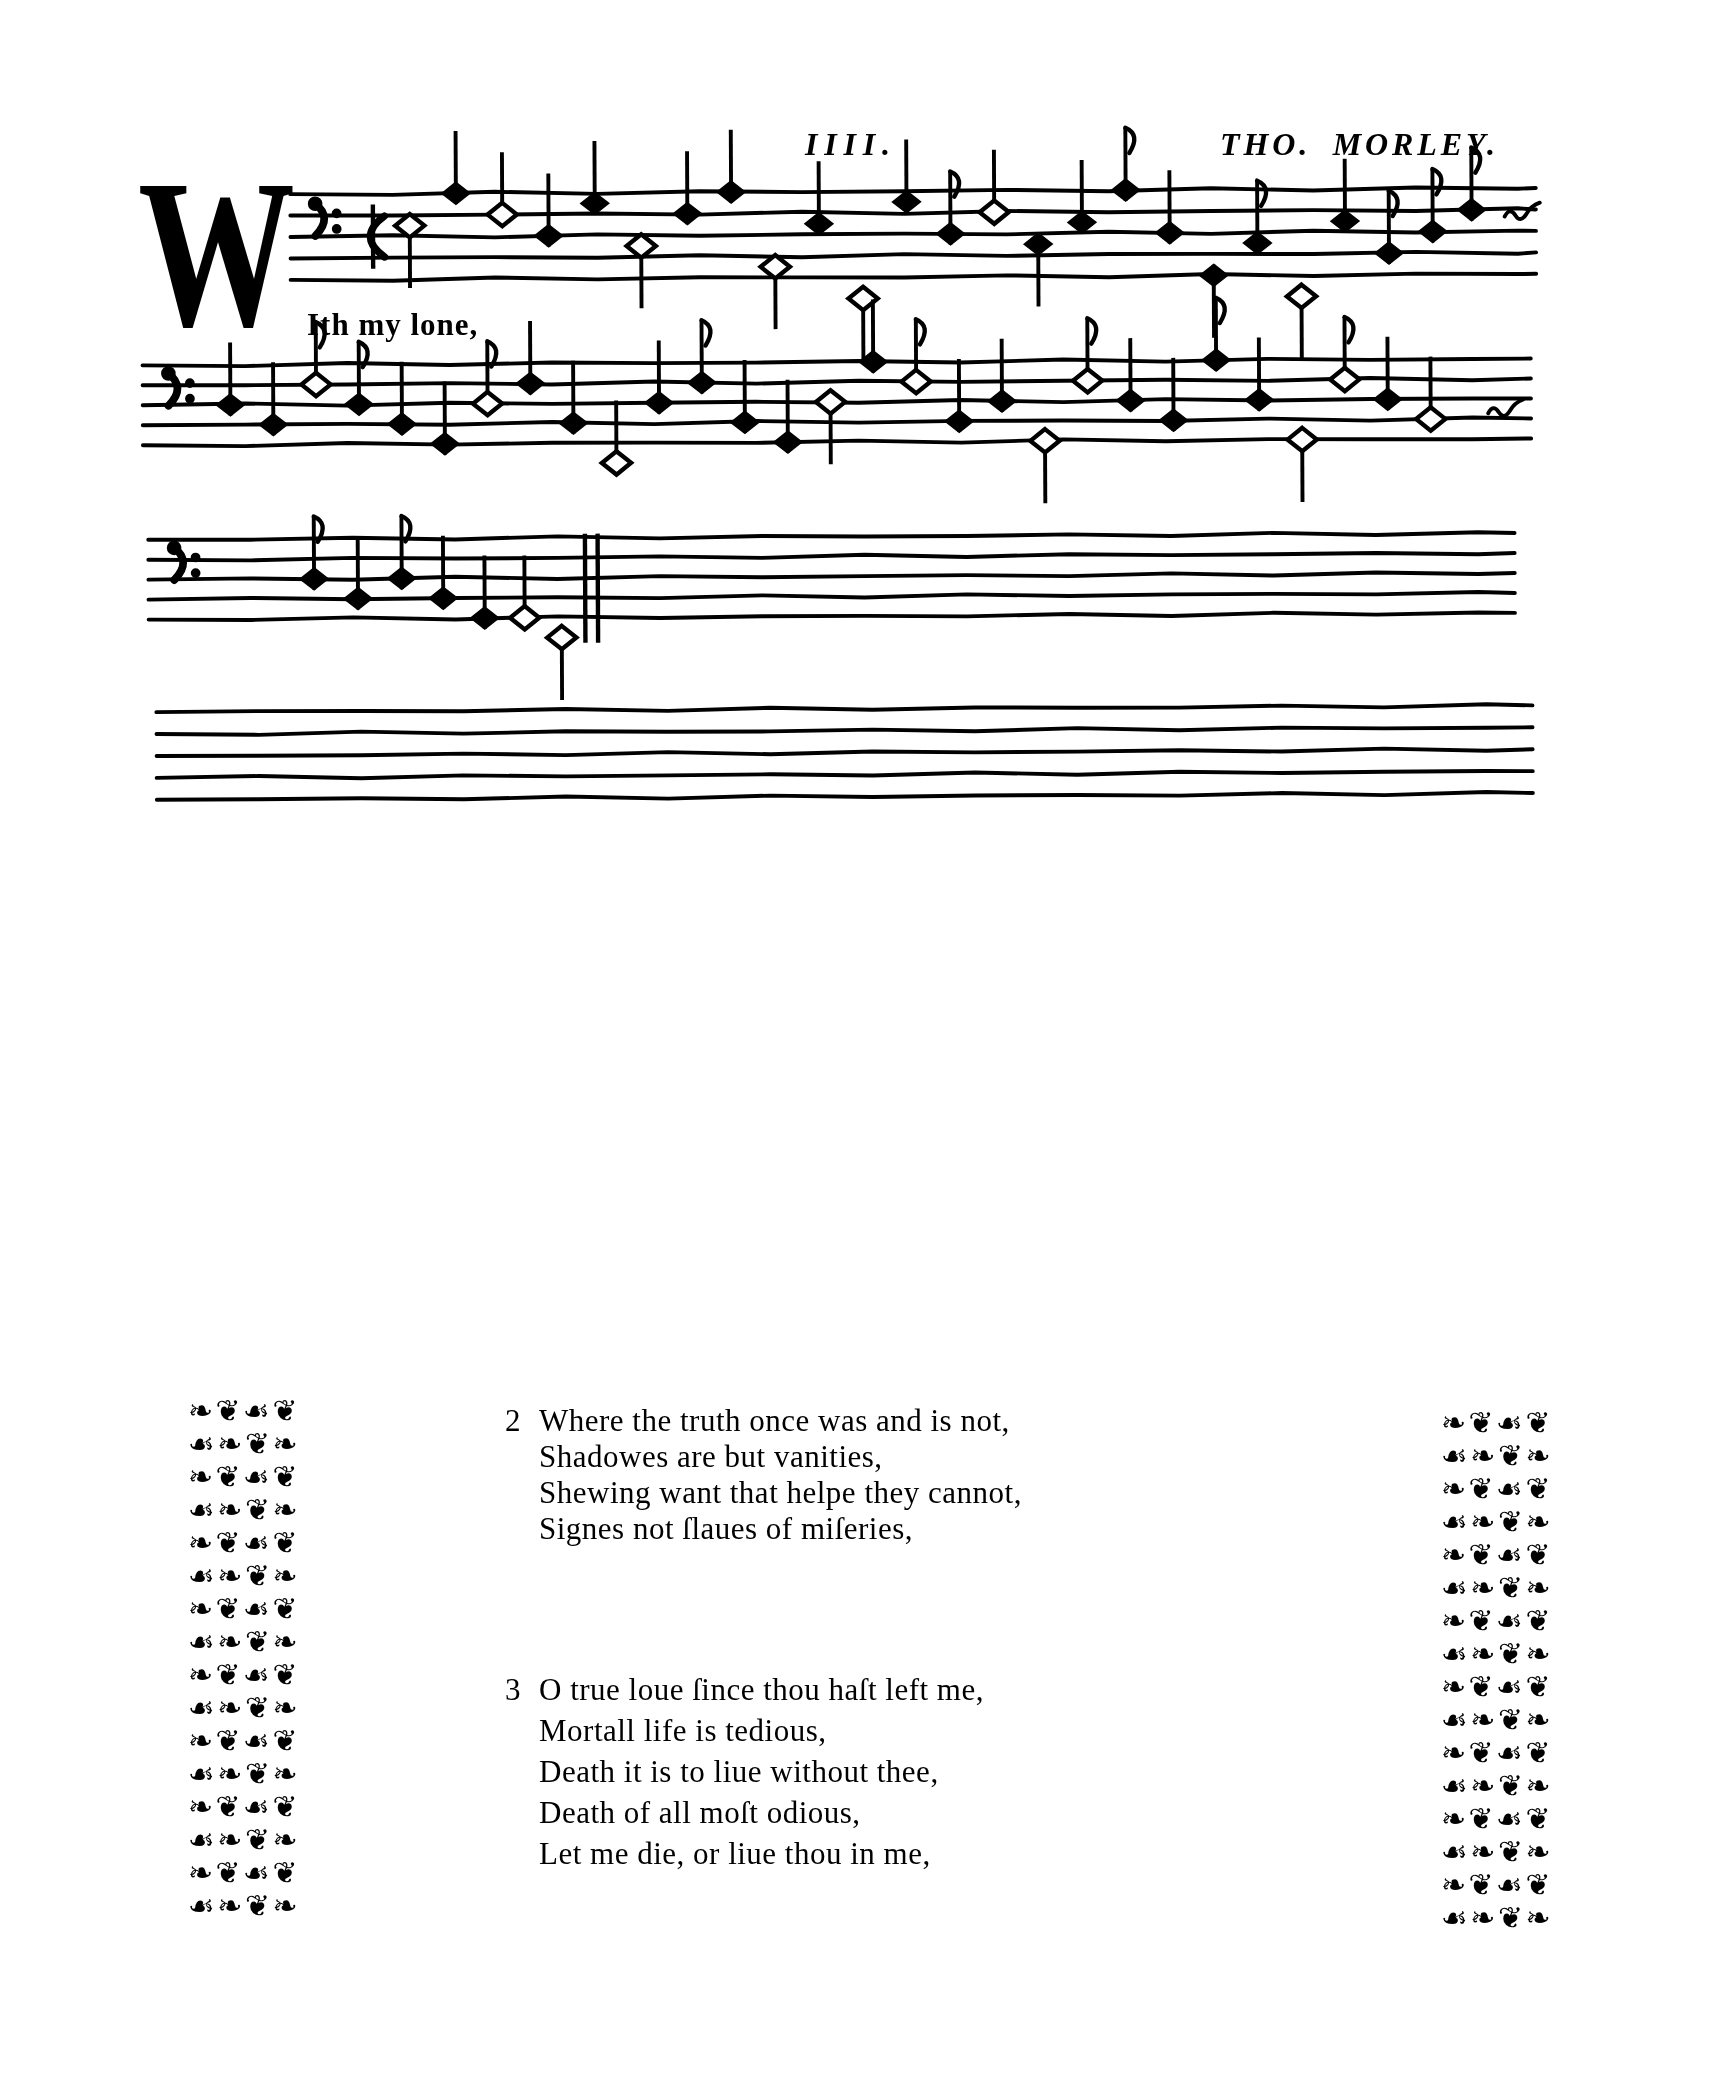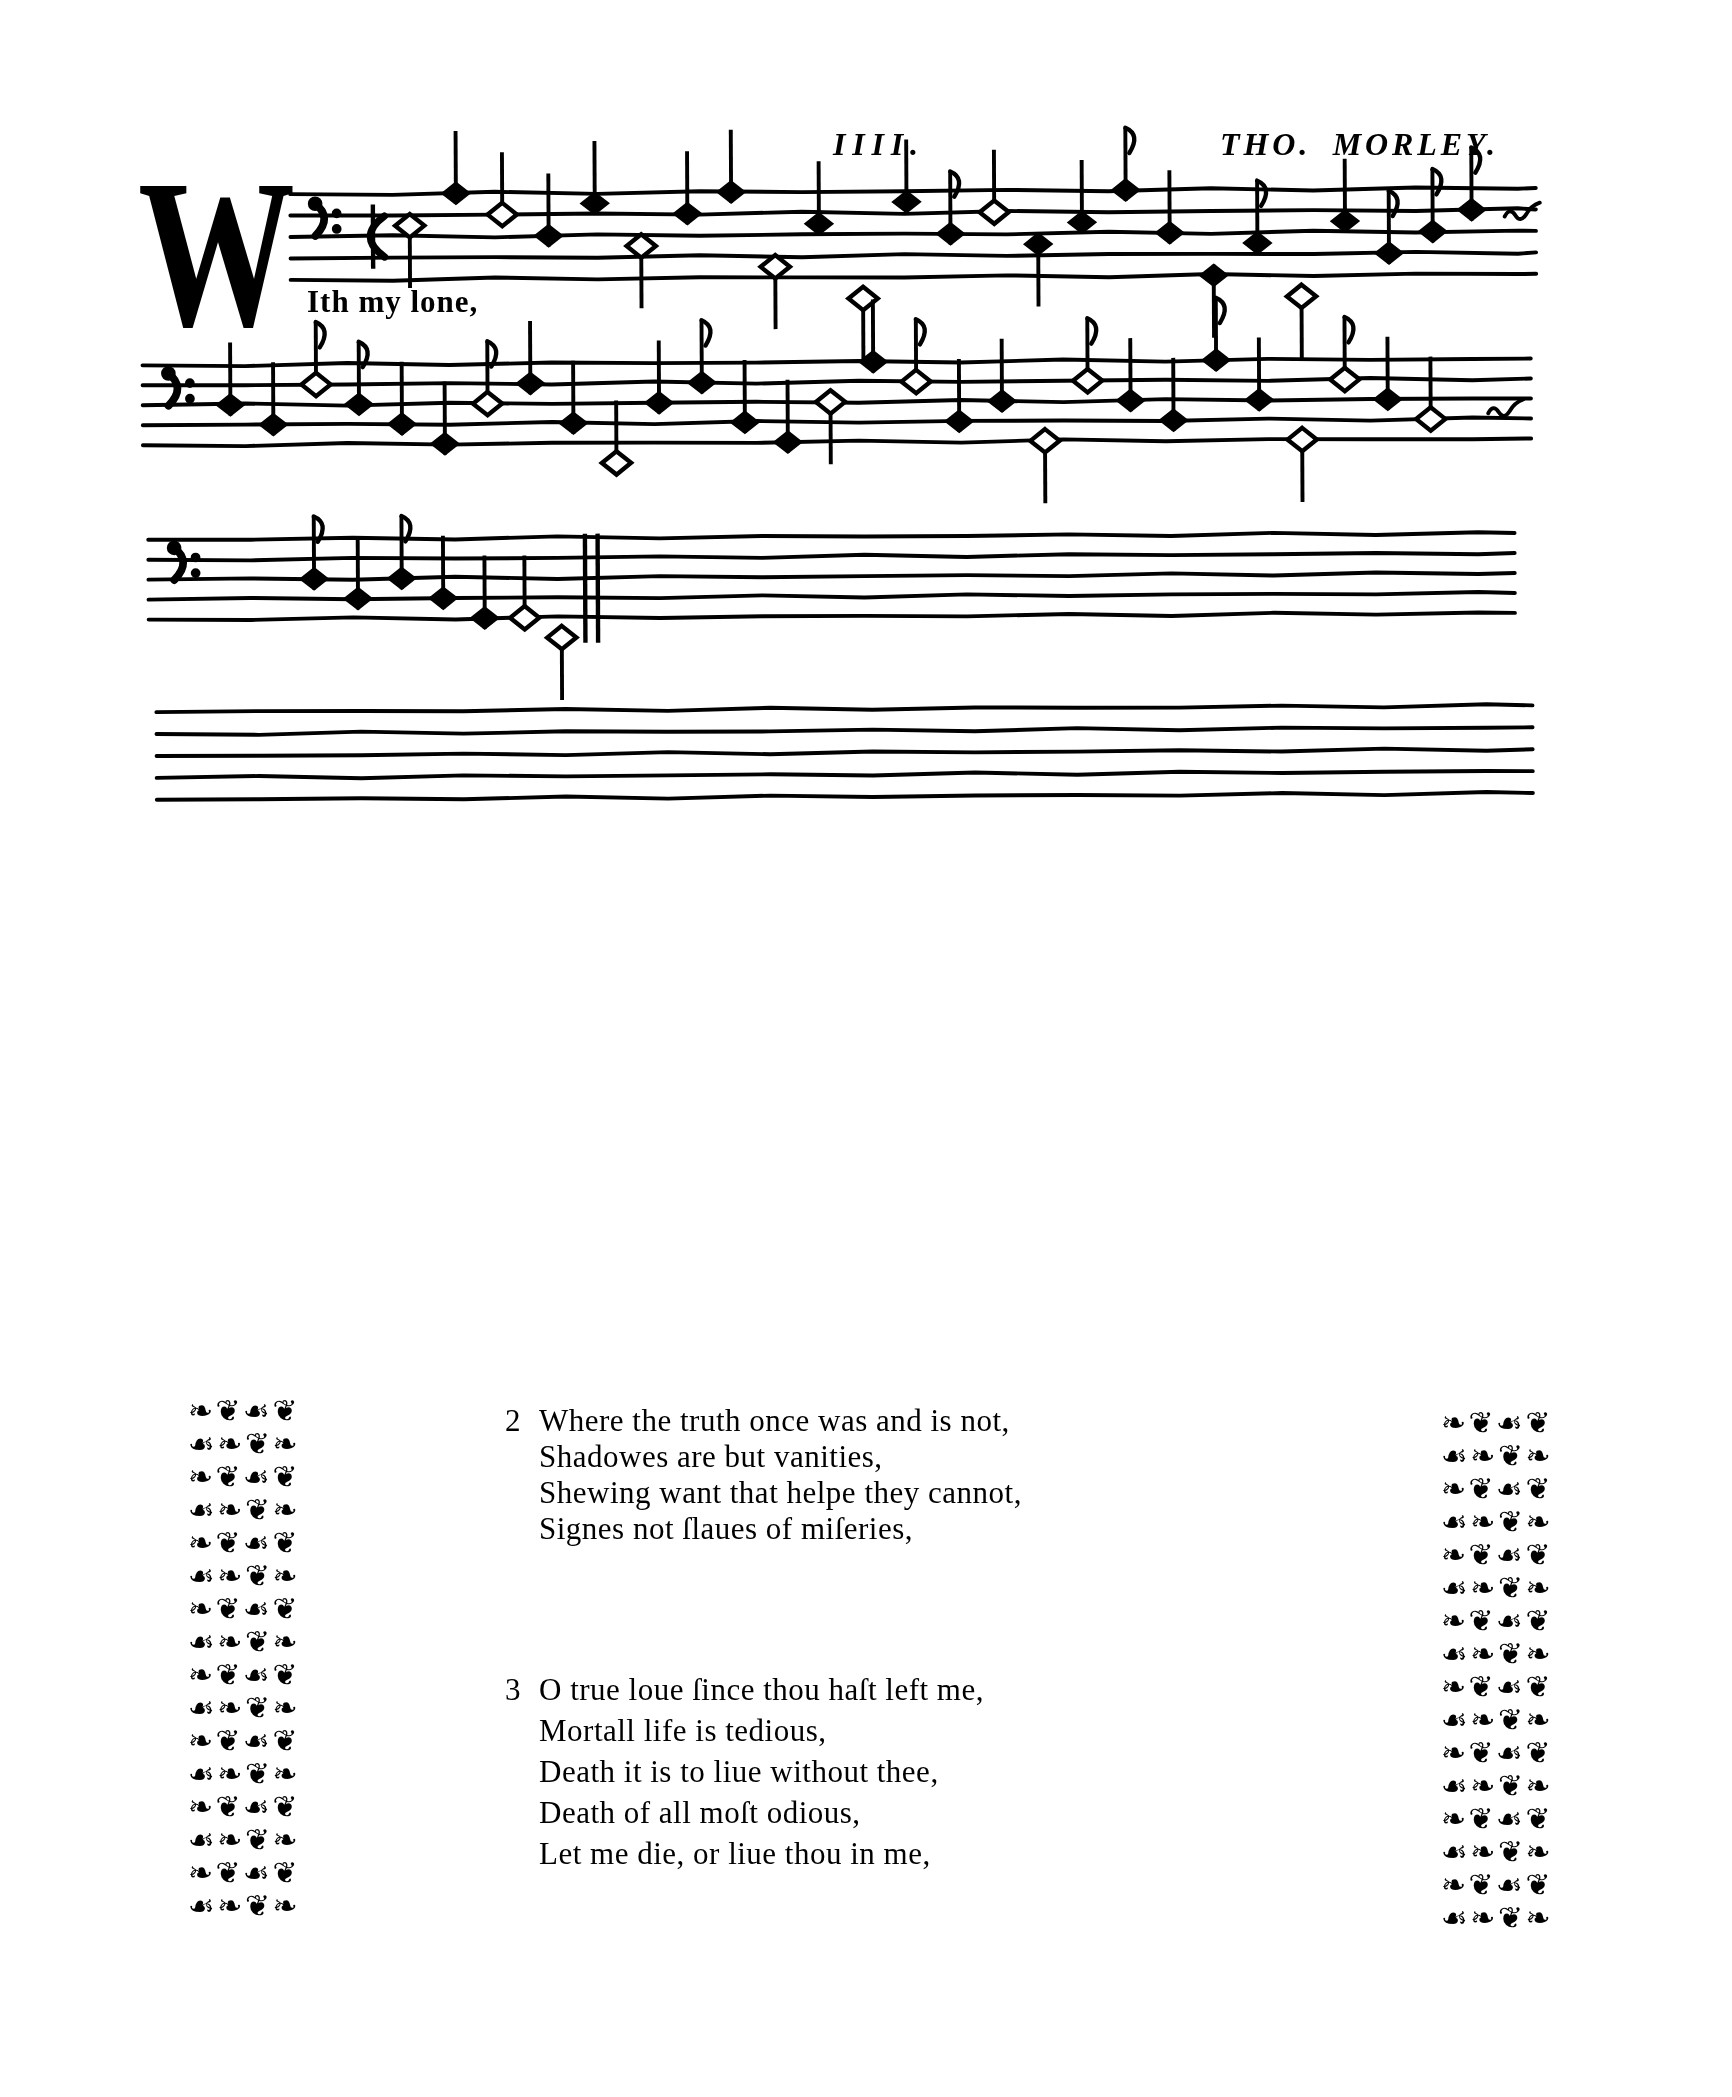--- a/index.html
+++ b/index.html
@@ -5,28 +5,28 @@
   html,body{margin:0;padding:0;background:#ffffff;}
   .page{
     position:relative;width:1733px;height:2097px;background:#ffffff;
     font-family:"Liberation Serif","DejaVu Serif",serif;color:#000;
     overflow:hidden;
   }
   .hdr{
     position:absolute;top:126px;font-style:italic;font-weight:bold;
     font-size:32px;letter-spacing:3.9px;word-spacing:9.7px;white-space:nowrap;
   }
-  .hdr.center{letter-spacing:6.8px;margin-left:28px;}
+  .hdr.center{letter-spacing:6.8px;}
   .dropcap{
     position:absolute;left:138px;top:176px;font-weight:bold;
     font-size:212px;line-height:0.74;transform:scaleX(0.74);
     transform-origin:left top;letter-spacing:0;
   }
   .lyric{
-    position:absolute;left:307px;top:284px;font-weight:bold;
+    position:absolute;left:307px;top:307px;font-weight:bold;
     font-size:31px;letter-spacing:1px;white-space:nowrap;text-align:center;
   }
   #music{position:absolute;left:0;top:0;transform:rotate(-0.28deg);transform-origin:146px 195px;}
   .ornament{
     position:absolute;font-family:"DejaVu Sans",sans-serif;
     font-size:30px;line-height:33px;letter-spacing:2.4px;text-align:center;
     overflow:hidden;white-space:nowrap;
   }
   .orn-left{left:168px;top:1394px;width:152px;height:541px;}
   .orn-right{left:1421px;top:1406px;width:152px;height:539px;}

